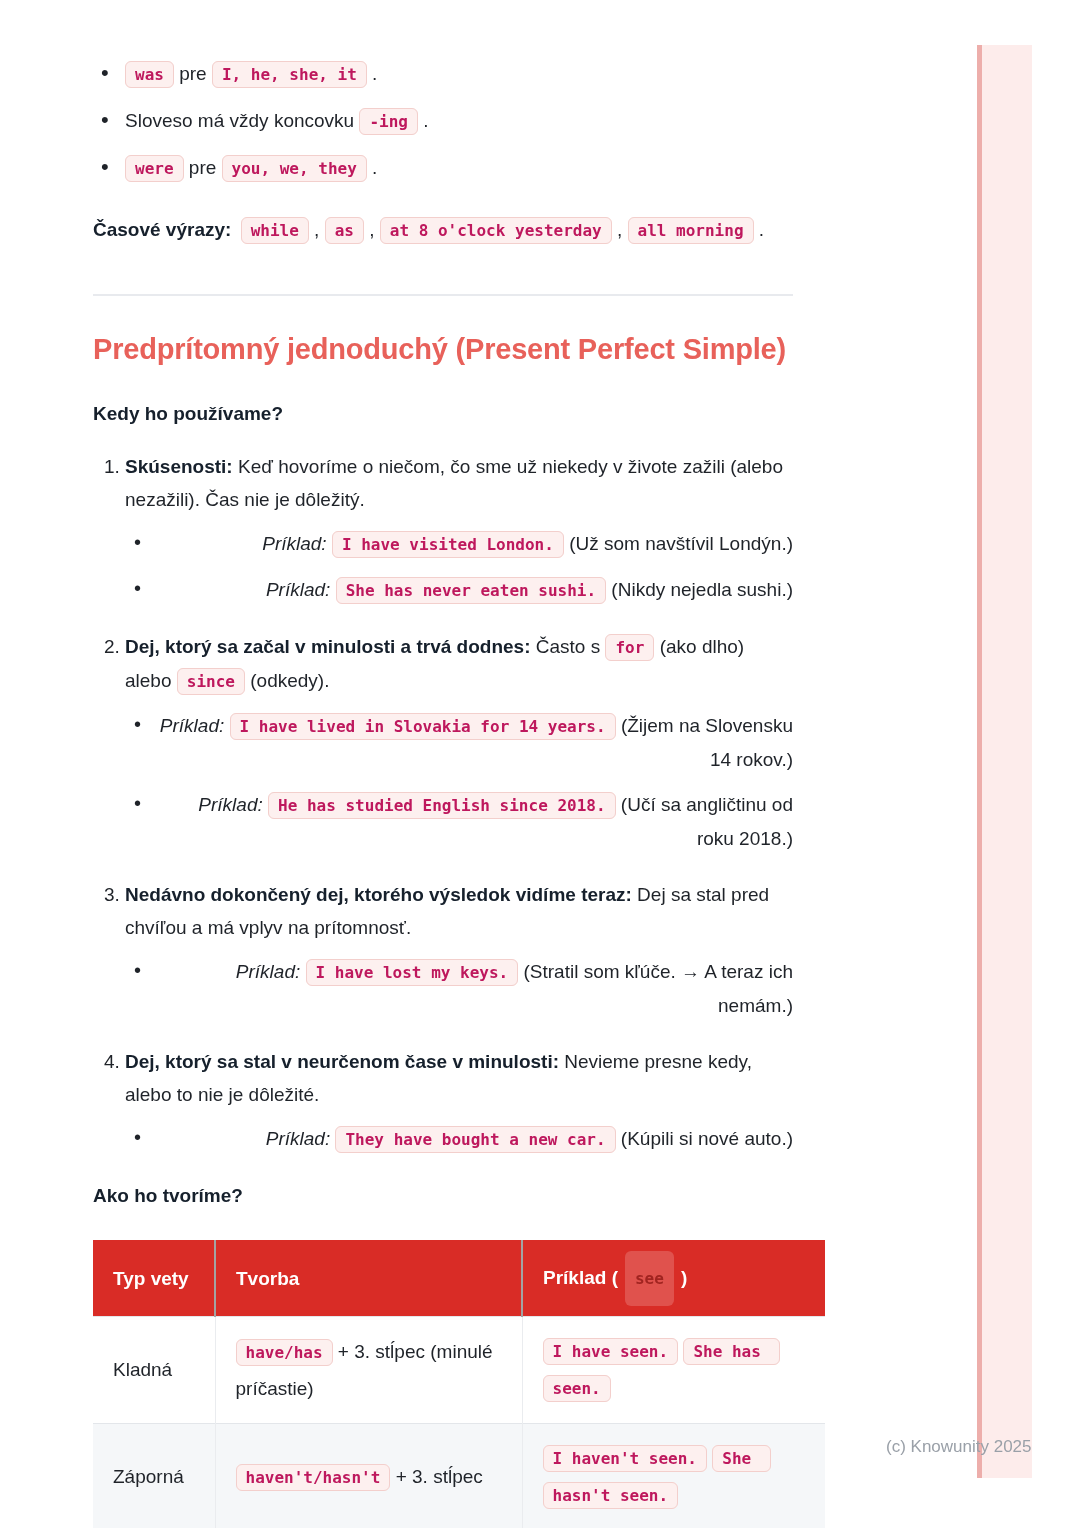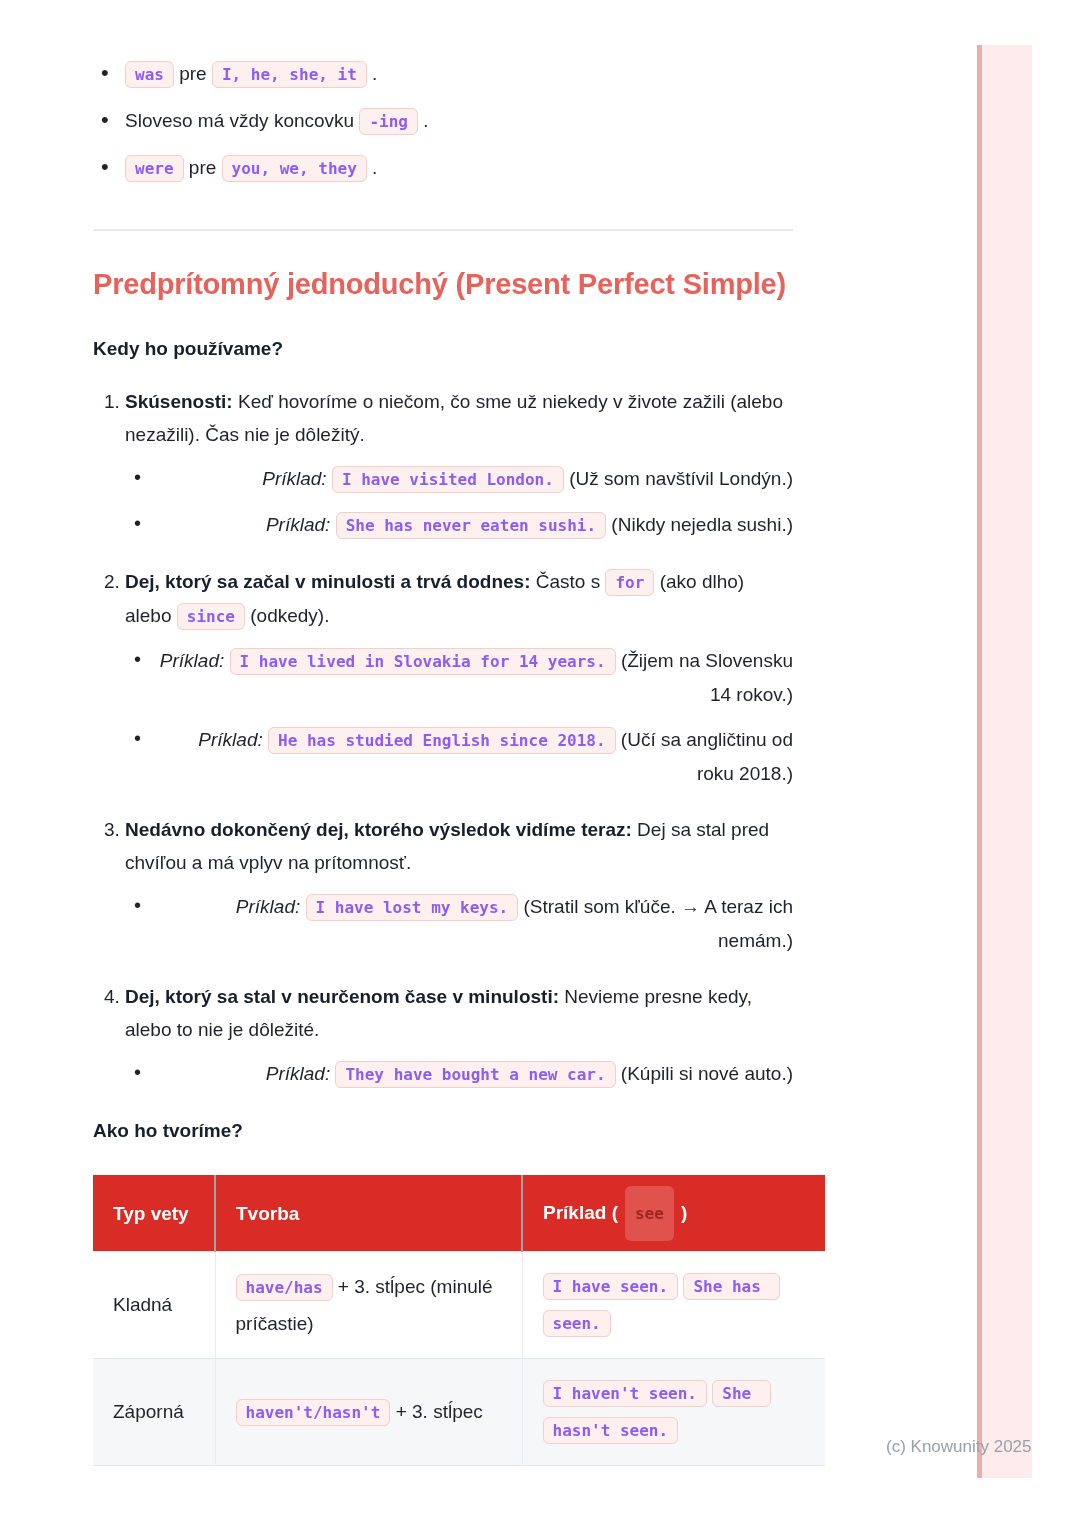--- a/index.html
+++ b/index.html
@@ -19,21 +19,21 @@
   .footer {
     position:absolute; top:1437px; left:886px; z-index:5;
     font-size:17px; color:#9aa0a8;
   }
 
   .content { position:absolute; left:93px; top:0; width:700px; }
 
   
   .code {
     font-family:"DejaVu Sans Mono","Liberation Mono",monospace;
-    font-weight:700; font-size:16px; color:#8b5cf6;
+    font-weight:700; font-size:16px; color:#be185d;
     background:#fdf0ef; border:1px solid #f3cfcc; border-radius:6px;
     padding:3px 9px; white-space:pre-wrap;
     -webkit-box-decoration-break:clone; box-decoration-break:clone;
   }
 
   
   ul.intro { list-style:none; margin:0; padding:57px 0 0 0; }
   ul.intro > li {
     position:relative; padding-left:32px; margin-bottom:13px;
     font-size:19px; line-height:33px;
@@ -121,20 +121,31 @@
         <span>.</span>
       </li>
       <li>
         <span class="code">were</span>
         <span>pre</span>
         <span class="code">you, we, they</span>
         <span>.</span>
       </li>
     </ul>
 
+    <p class="time-line">
+      <span class="label">Časové výrazy:</span>
+      <span class="code">while</span>
+      <span>,</span>
+      <span class="code">as</span>
+      <span>,</span>
+      <span class="code">at 8 o'clock yesterday</span>
+      <span>,</span>
+      <span class="code">all morning</span>
+      <span>.</span>
+    </p>
 
     <hr class="divider">
 
     <h1 class="section-title">Predprítomný jednoduchý (Present Perfect Simple)</h1>
 
     <h2 class="sub">Kedy ho používame?</h2>
 
     <ol class="uses">
 
       <li>

